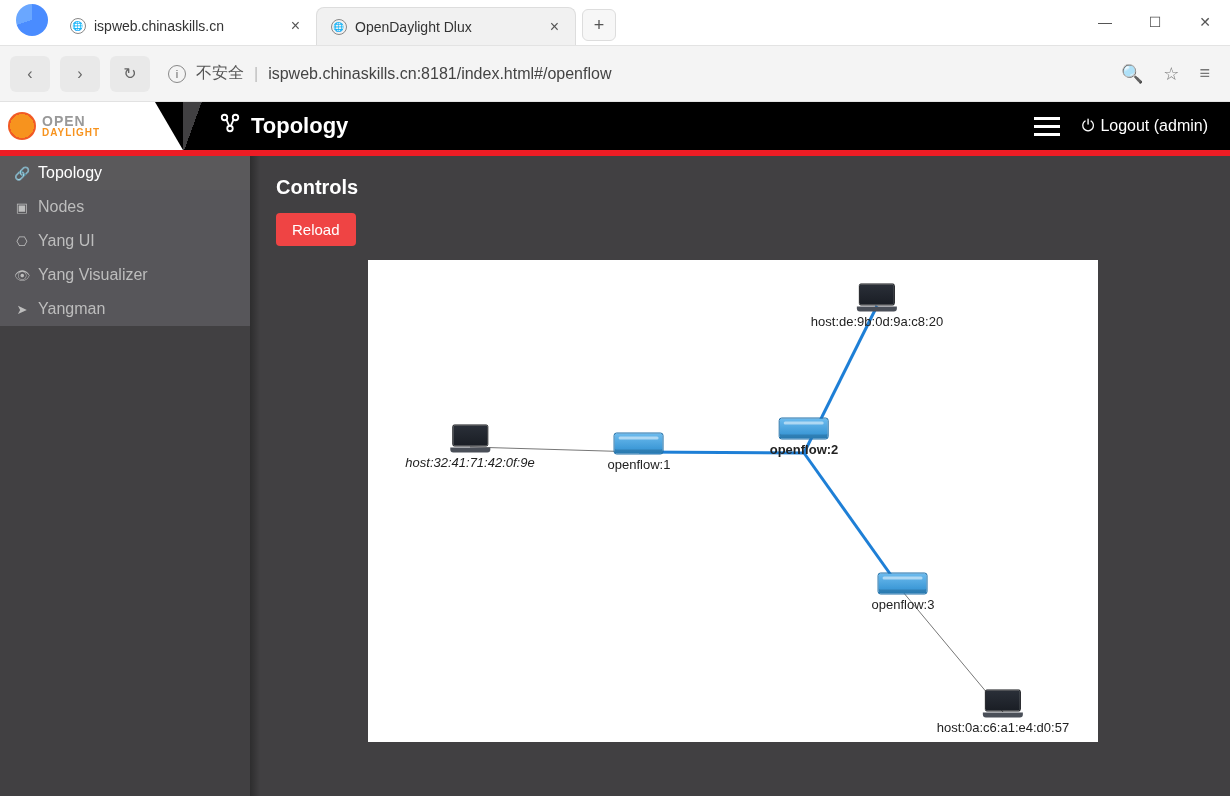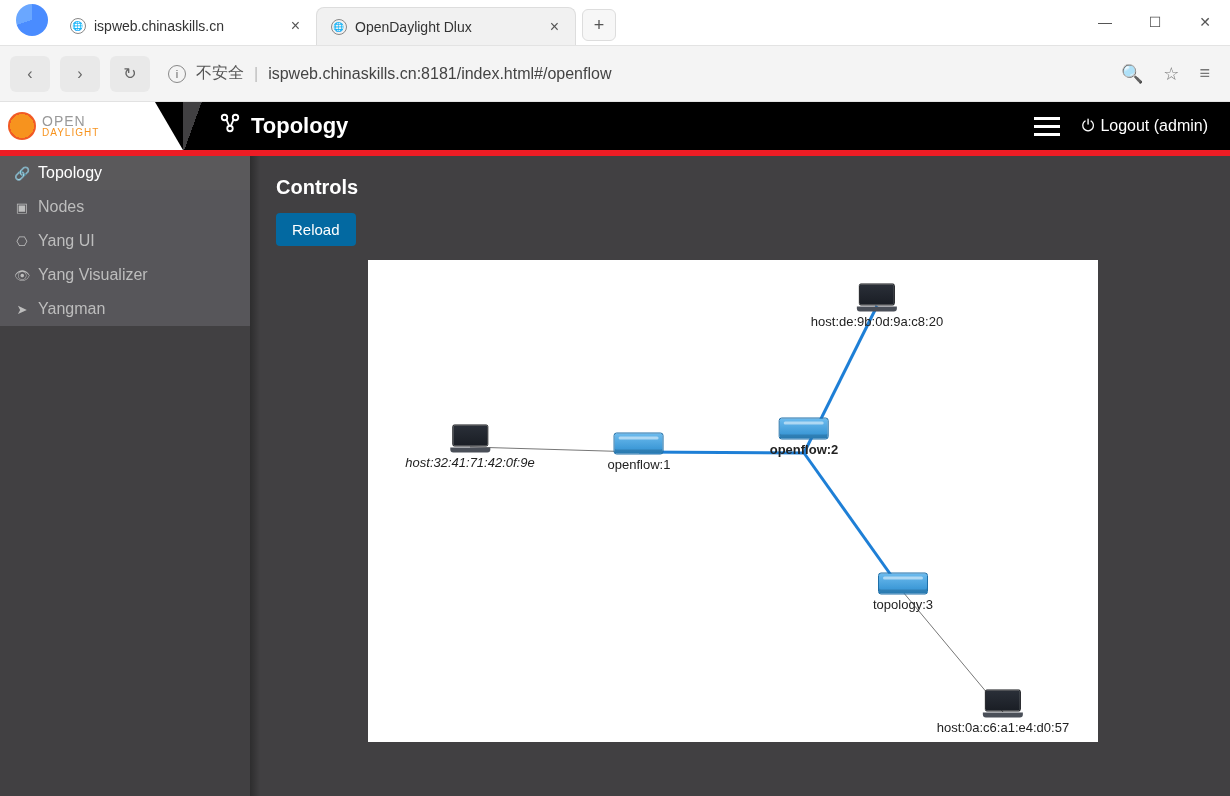--- a/index.html
+++ b/index.html
@@ -27,21 +27,21 @@
   .addr .sep { color: #bbb; }
   .addr .url { color: #444; }
   .tb-right { display: flex; align-items: center; gap: 20px; color: #777; padding-right: 10px; }
   .tb-icon { cursor: pointer; font-size: 18px; }
 
   
   .app { position: relative; width: 100%; height: calc(796px - 46px - 56px); background: #414042; }
   .app-header { height: 48px; background: #000; display: flex; align-items: center; color: #fff; }
   .odl-logo { width: 155px; height: 48px; background: #fff; display: flex; align-items: center; position: relative; padding-left: 8px; }
   .odl-logo .sun { width: 28px; height: 28px; border-radius: 50%; background: radial-gradient(circle at 50% 50%, #f7931e 0 60%, #f15a24 60% 100%); position: relative; margin-right: 6px; }
-  .odl-text { line-height: 1; font-weight: 400; }
+  .odl-text { line-height: 1; font-weight: 700; }
   .odl-text .t1 { color: #999; font-size: 14px; letter-spacing: 1px; }
   .odl-text .t2 { color: #f7931e; font-size: 10px; letter-spacing: 1px; }
   .wedge { width: 0; height: 0; border-top: 48px solid transparent; border-left: 28px solid #fff; }
   .curve-gap { width: 20px; height: 48px; background: linear-gradient(110deg, #414042 0 50%, #000 50% 100%); }
   .header-title { display: flex; align-items: center; gap: 10px; font-size: 22px; font-weight: 700; padding-left: 16px; }
   .header-right { margin-left: auto; display: flex; align-items: center; gap: 22px; padding-right: 22px; font-size: 16px; }
   .hamburger { display: flex; flex-direction: column; gap: 5px; cursor: pointer; }
   .hamburger span { width: 26px; height: 3px; background: #fff; }
   .logout { display: flex; align-items: center; gap: 6px; cursor: pointer; }
   .red-bar { height: 6px; background: #ed1c24; }
@@ -49,21 +49,21 @@
   .app-body { display: flex; height: calc(100% - 48px - 6px); }
   .sidebar { width: 250px; background: #414042; color: #ccc; font-size: 16px; position: relative; }
   .sidebar::after { content: ""; position: absolute; right: -10px; top: 0; bottom: 0; width: 10px; background: linear-gradient(to right, rgba(0,0,0,0.3), rgba(0,0,0,0)); }
   .side-item { padding: 8px 14px; display: flex; align-items: center; gap: 8px; cursor: pointer; color: #bdbdbd; }
   .side-item.active { background: #5a595b; color: #fff; }
   .side-dim { background: #57565a; }
   .side-icon { width: 16px; text-align: center; font-size: 13px; }
 
   .content { flex: 1; padding: 20px 26px; color: #fff; overflow: hidden; }
   .content h2 { font-size: 20px; font-weight: 600; margin-bottom: 14px; }
-  .reload-btn { background: #0369a1; color: #fff; border: none; padding: 8px 16px; border-radius: 4px; font-size: 15px; cursor: pointer; }
+  .reload-btn { background: #ef4444; color: #fff; border: none; padding: 8px 16px; border-radius: 4px; font-size: 15px; cursor: pointer; }
 
   .canvas { margin-top: 14px; margin-left: 92px; width: 730px; height: 482px; background: #fff; position: relative; overflow: hidden; }
   .topo-svg { position: absolute; inset: 0; }
   .node { position: absolute; text-align: left; transform: translate(-50%, -50%); font-size: 13px; color: #222; }
   .node-label { margin-top: 2px; white-space: nowrap; }
   .node-label.bold { font-weight: 700; }
 
   .host-img { width: 40px; height: 28px; position: relative; margin: 0 auto; }
   .host-img .screen { width: 36px; height: 22px; background: linear-gradient(#2a2f38, #1a1e25); border: 1px solid #0d0f13; border-radius: 2px; margin: 0 auto; }
   .host-img .base { width: 40px; height: 5px; background: #4a4f58; border-radius: 0 0 3px 3px; margin-top: 1px; }
@@ -210,21 +210,21 @@
           </div>
           <div class="node" style="left: 509px; top: 46px;">
             <div class="host-img">
               <div class="screen"></div>
               <div class="base"></div>
             </div>
             <div class="node-label">host:de:9b:0d:9a:c8:20</div>
           </div>
           <div class="node" style="left: 535px; top: 332px;">
             <div class="switch-img"></div>
-            <div class="node-label">topology:3</div>
+            <div class="node-label">openflow:3</div>
           </div>
           <div class="node" style="left: 635px; top: 452px;">
             <div class="host-img">
               <div class="screen"></div>
               <div class="base"></div>
             </div>
             <div class="node-label">host:0a:c6:a1:e4:d0:57</div>
           </div>
         </div>
     </div>

